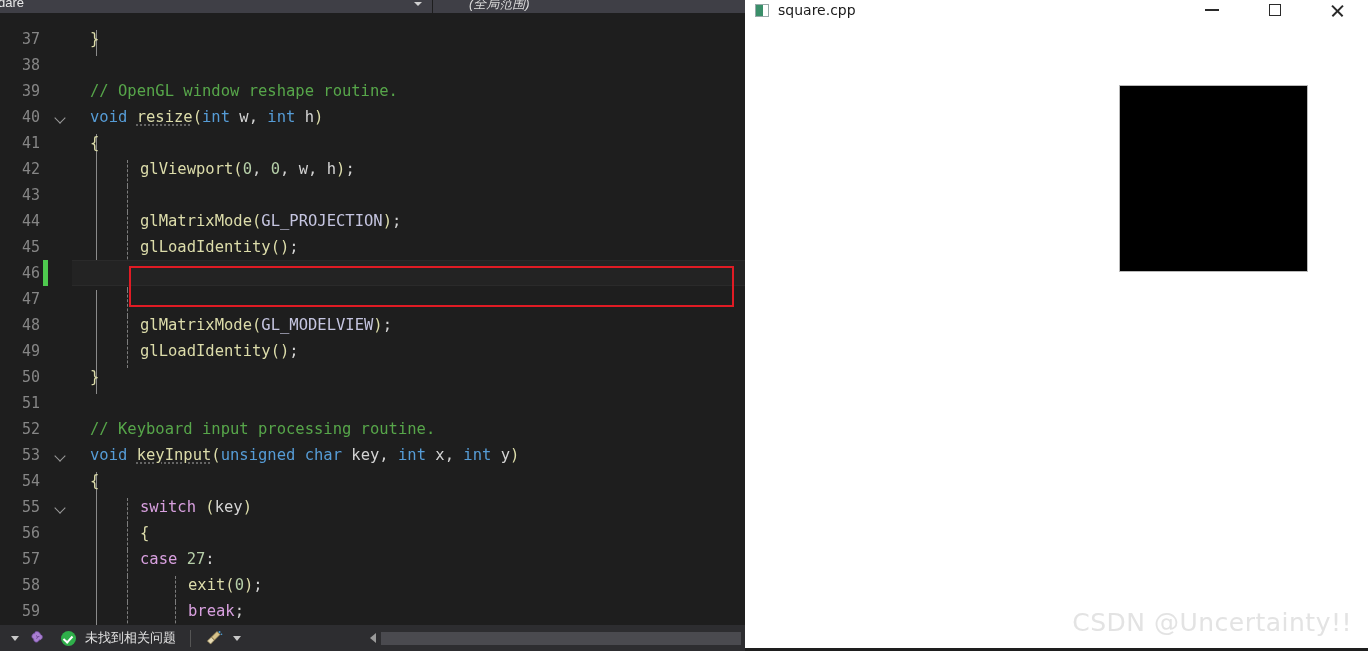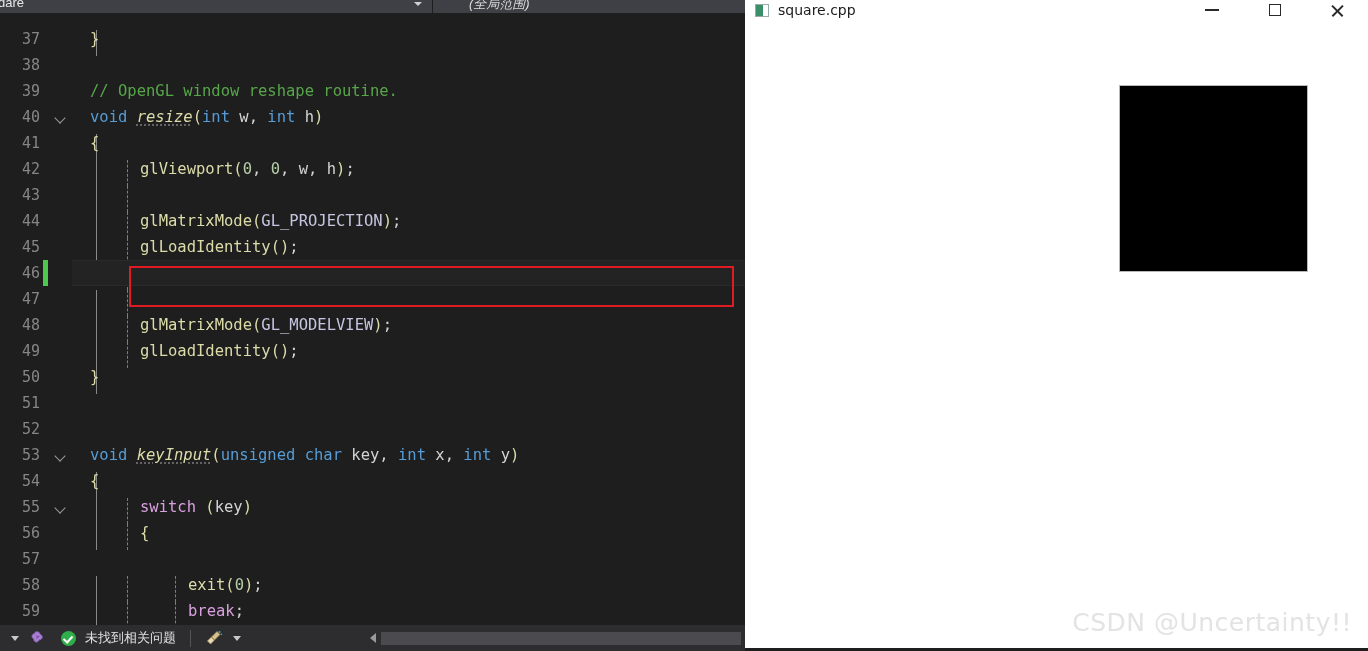--- a/index.html
+++ b/index.html
@@ -83,21 +83,21 @@
   
   .cmt  { color:#57a64a; }
   .kw   { color:#569cd6; }
   .kw2  { color:#d8a0df; }
   .fn   { color:#dcdcaa; }
   .mac  { color:#c5c5e0; }
   .num  { color:#b5cea8; }
   .pln  { color:#d4d4d4; }
   .punc { color:#dcdcaa; }
   .sq   { text-decoration:underline; text-decoration-style:dotted;
-          text-decoration-color:#7a7a7a; text-underline-offset:3px;font-style:italic; }
+          text-decoration-color:#7a7a7a; text-underline-offset:3px; }
 
   
   #cur-line-band {
     position:absolute; left:72px; top:0; width:673px; height:26px;
     border-top:1px solid #2a2a2a; border-bottom:1px solid #2a2a2a;
     background:#232323; pointer-events:none;
   }
   
   #red-box {
     position:absolute; left:129px; top:246px; width:605px; height:41px;
@@ -316,20 +316,21 @@
           <div class="code-line">
             <span class="ln">51</span>
             <span class="gutter-change"></span>
             <span class="fold"></span>
             <span class="code-text"><span style="position: relative; margin-left: 18px; display: inline-block;"></span></span>
           </div>
           <div class="code-line">
             <span class="ln">52</span>
             <span class="gutter-change"></span>
             <span class="fold"></span>
+            <span class="code-text"><span style="position: relative; margin-left: 18px; display: inline-block;"><span class="cmt">// Keyboard input processing routine.</span></span></span>
           </div>
           <div class="code-line">
             <span class="ln">53</span>
             <span class="gutter-change"></span>
             <span class="fold has-arrow"></span>
             <span class="code-text"><span style="position: relative; margin-left: 18px; display: inline-block;"><span class="kw">void </span><span class="fn sq">keyInput</span><span class="punc">(</span><span class="kw">unsigned </span><span class="kw">char </span><span class="pln">key</span><span class="pln">, </span><span class="kw">int </span><span class="pln">x</span><span class="pln">, </span><span class="kw">int </span><span class="pln">y</span><span class="punc">)</span></span></span>
           </div>
           <div class="code-line">
             <span class="ln">54</span>
             <span class="gutter-change"></span>
@@ -345,20 +346,21 @@
           <div class="code-line">
             <span class="ln">56</span>
             <span class="gutter-change"></span>
             <span class="fold"></span>
             <span class="code-text"><span class="guide solid" style="left: 24px;"></span><span class="guide dashed" style="left: 55px;"></span><span style="position: relative; margin-left: 68px; display: inline-block;"><span class="punc">{</span></span></span>
           </div>
           <div class="code-line">
             <span class="ln">57</span>
             <span class="gutter-change"></span>
             <span class="fold"></span>
+            <span class="code-text"><span class="guide solid" style="left: 24px;"></span><span class="guide dashed" style="left: 55px;"></span><span style="position: relative; margin-left: 68px; display: inline-block;"><span class="kw2">case </span><span class="num">27</span><span class="pln">:</span></span></span>
           </div>
           <div class="code-line">
             <span class="ln">58</span>
             <span class="gutter-change"></span>
             <span class="fold"></span>
             <span class="code-text"><span class="guide solid" style="left: 24px;"></span><span class="guide dashed" style="left: 55px;"></span><span class="guide dashed" style="left: 103px;"></span><span style="position: relative; margin-left: 116px; display: inline-block;"><span class="fn">exit</span><span class="punc">(</span><span class="num">0</span><span class="punc">)</span><span class="pln">;</span></span></span>
           </div>
           <div class="code-line">
             <span class="ln">59</span>
             <span class="gutter-change"></span>

